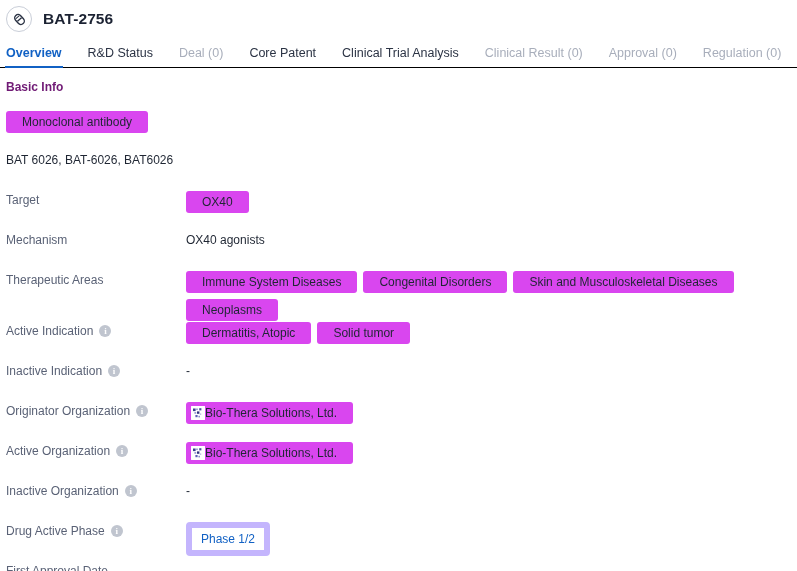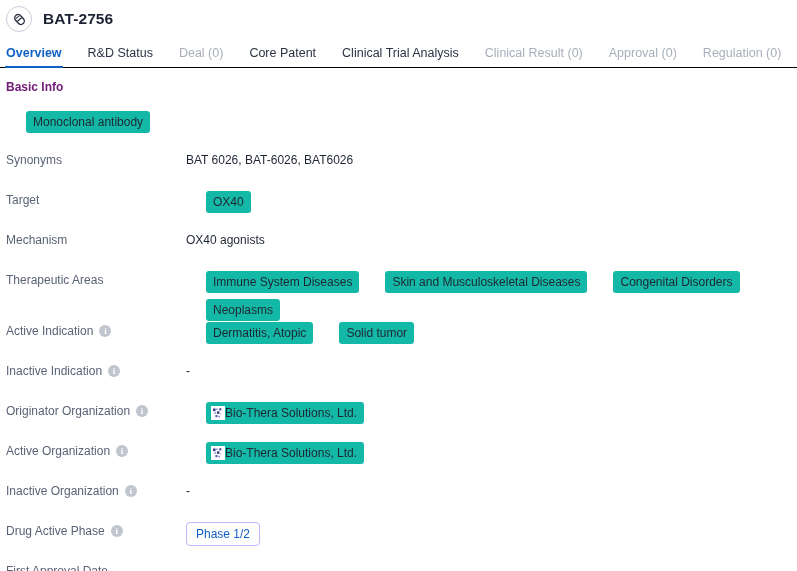--- a/index.html
+++ b/index.html
@@ -114,34 +114,33 @@
     padding-top: 2px;
   }
   .dash {
     font-size: 12px;
     color: #1f2633;
     padding-top: 2px;
   }
   .chip {
     display: inline-flex;
     align-items: center;
-    background: #14b8a6;
+    background: #d946ef;
     border-radius: 3px;
     font-size: 12px;
     color: #1f2633;
-    padding: 4px 7px;
+    padding: 4px 16px;
     line-height: 14px;
     white-space: nowrap;
-    margin-left: 20px;
   }
   .chip.org { padding-left: 5px; }
   .phase-badge {
     display: inline-flex;
     align-items: center;
-    border: 1px solid #c4b5fd;
+    border: 6px solid #c4b5fd;
     color: #1161c4;
     border-radius: 4px;
     font-size: 12px;
     padding: 4px 9px;
     line-height: 14px;
     background: #fff;
   }
   .info-icon {
     display: inline-flex;
     align-items: center;
@@ -198,23 +197,20 @@
 
   <div class="section-title">Basic Info</div>
 
   <div class="row">
     <div class="row-value">
       <span class="chip">Monoclonal antibody</span>
     </div>
   </div>
 
   <div class="row">
-    <div class="row-label">
-      <span>Synonyms</span>
-    </div>
     <div class="row-value">
       <span class="plain-value">BAT 6026,  BAT-6026,  BAT6026</span>
     </div>
   </div>
 
   <div class="row">
     <div class="row-label">
       <span>Target</span>
     </div>
     <div class="row-value">
@@ -230,22 +226,22 @@
       <span class="plain-value">OX40 agonists</span>
     </div>
   </div>
 
   <div class="row">
     <div class="row-label">
       <span>Therapeutic Areas</span>
     </div>
     <div class="row-value">
       <span class="chip">Immune System Diseases</span>
+      <span class="chip">Congenital Disorders</span>
       <span class="chip">Skin and Musculoskeletal Diseases</span>
-      <span class="chip">Congenital Disorders</span>
       <span class="chip">Neoplasms</span>
     </div>
   </div>
 
   <div class="row">
     <div class="row-label">
       <span>Active Indication</span>
       <span class="info-icon">i</span>
     </div>
     <div class="row-value">

